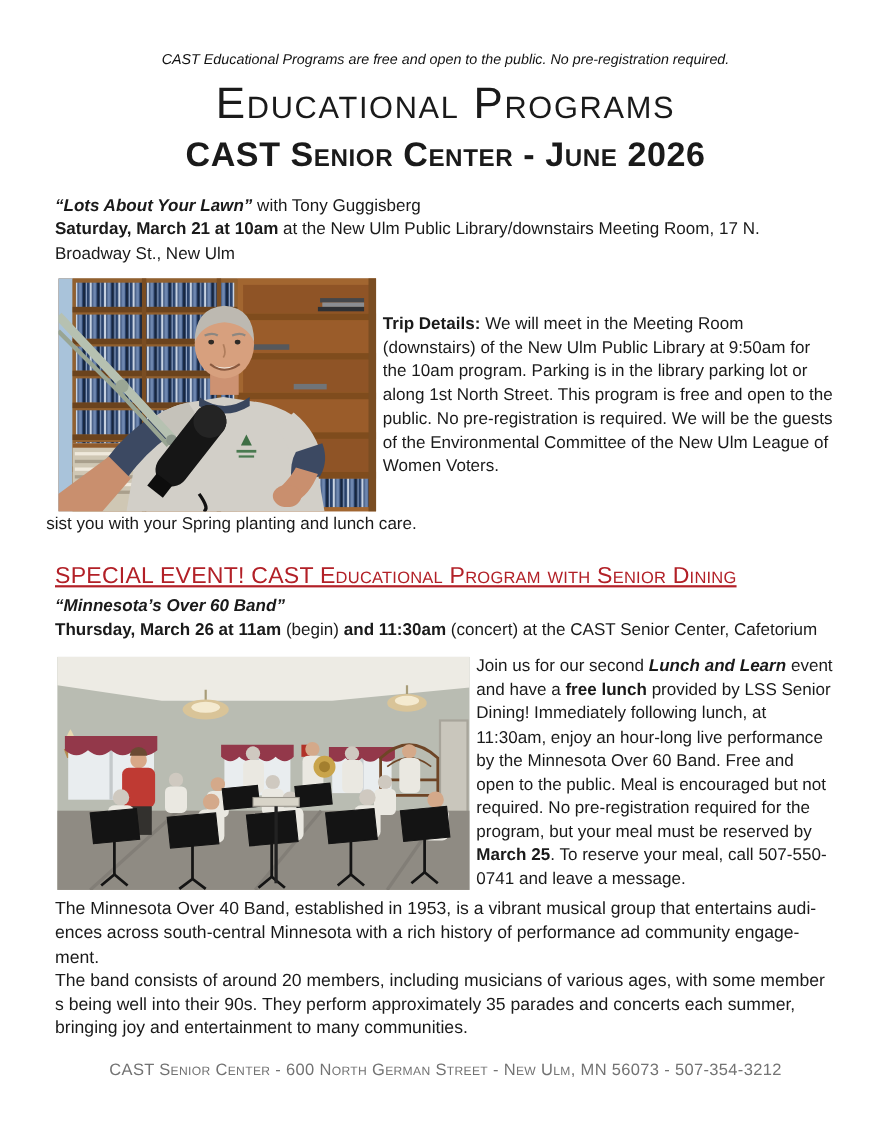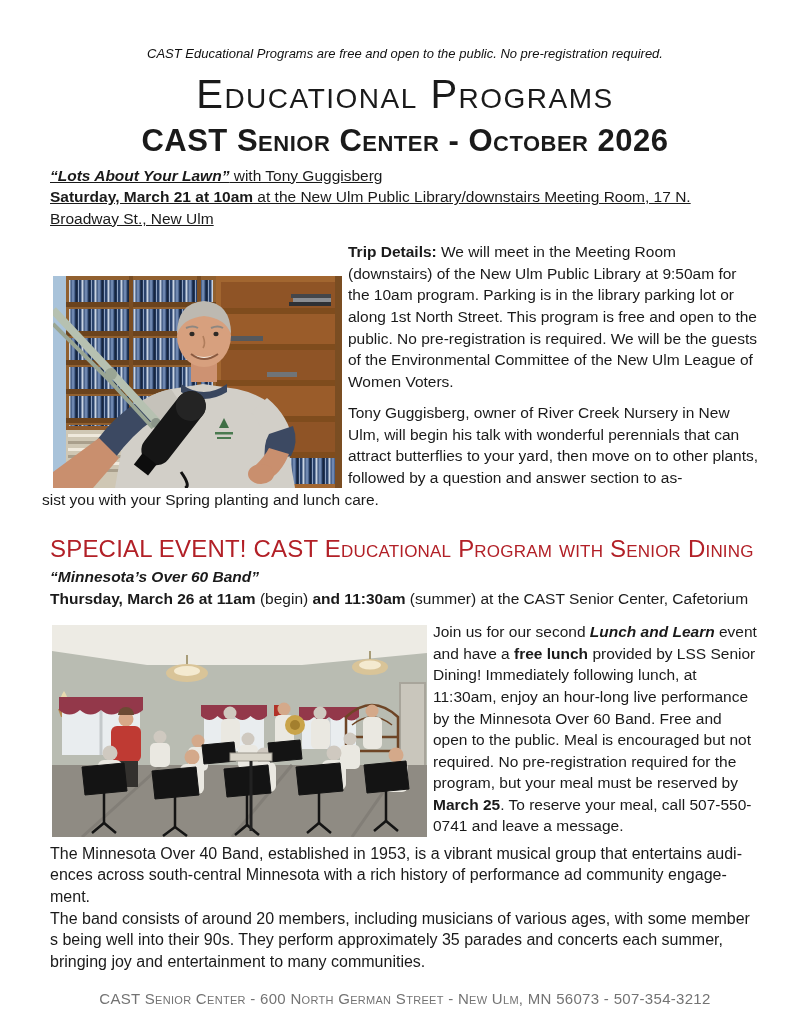--- a/index.html
+++ b/index.html
@@ -17,54 +17,54 @@
   .title{
     text-align:center;font-weight:normal;font-variant:small-caps;
     font-size:40px;letter-spacing:1.5px;line-height:1.1;margin:6px 0 0 0;
   }
   .subtitle{
     text-align:center;font-weight:bold;font-variant:small-caps;
     font-size:31px;letter-spacing:0.5px;line-height:1.2;margin:6px 0 0 0;
   }
 
   .body-text{font-size:15.5px;line-height:1.39;}
-  .event-head{margin-top:6px;text-decoration:underline;}
+  .event-head{margin-top:18px;}
   .bi{font-weight:bold;font-style:italic;}
   .b{font-weight:bold;}
 
-  .media-row{display:flex;gap:6px;margin-top:12px;align-items:flex-end;}
+  .media-row{display:flex;gap:6px;margin-top:12px;align-items:center;}
   .photo-frame{flex:none;line-height:0;}
   .flow-col{flex:1;min-width:0;}
   .flow-col p{margin:0 0 10px 0;}
   .flow-col p:last-child{margin-bottom:0;}
 
   .continuation{margin:1px 0 0 -8px;}
 
   .red-heading{
     margin-top:24px;
-    font-variant:small-caps;font-size:24px;font-weight:400;
-    letter-spacing:0.2px;color:#b22027;line-height:1.15;
+    font-variant:small-caps;font-size:21px;font-weight:400;
+    letter-spacing:0.2px;color:#b22027;line-height:1.15;text-decoration:underline;
   }
 
   .band-head{margin-top:4px;}
   .band-paras{margin-top:6px;font-size:16px;line-height:1.35;}
   .band-paras p{margin:0;white-space:pre-line;}
 
   .footer{margin-top:18px;text-align:center;color:#737373;font-variant:small-caps;}
   .footer-line1{font-size:15px;letter-spacing:0.3px;line-height:1.25;}
 </style>
 </head>
 <body>
 
 <div class="page">
 
   <p class="note">CAST Educational Programs are free and open to the public. No pre-registration required.</p>
 
   <h1 class="title">Educational Programs</h1>
-  <h2 class="subtitle">CAST Senior Center - October 2026</h2>
+  <h2 class="subtitle">CAST Senior Center - June 2026</h2>
 
   <div class="body-text event-head">
     <div>
       <span class="bi">“Lots About Your Lawn”</span><span> with Tony Guggisberg</span>
     </div>
     <div>
       <span class="b">Saturday, March 21 at 10am</span><span> at the New Ulm Public Library/downstairs Meeting Room, 17 N. Broadway St., New Ulm</span>
     </div>
   </div>
 
@@ -182,33 +182,32 @@
         <g transform="rotate(38 122 152)">
           <rect x="106" y="110" width="30" height="86" rx="15" fill="#161616"></rect>
           <rect x="106" y="110" width="30" height="30" rx="15" fill="#242424"></rect>
           <rect x="112" y="192" width="18" height="14" fill="#0d0d0d"></rect>
         </g>
         <path d="M128 196 q10 14 4 16" stroke="#111" stroke-width="3" fill="none"></path>
       </svg>
     </div>
     <div class="flow-col body-text">
       <p><span class="b">Trip Details:</span><span> We will meet in the Meeting Room (downstairs) of the New Ulm Public Library at 9:50am for the 10am program. Parking is in the library parking lot or along 1st North Street. This program is free and open to the public. No pre-registration is required. We will be the guests of the Environmental Committee of the New Ulm League of Women Voters.</span></p>
-      <p>Tony Guggisberg, owner of River Creek Nursery in New Ulm, will begin his talk with wonderful perennials that can attract butterflies to your yard, then move on to other plants, followed by a question and answer section to as-</p>
     </div>
   </div>
   <div class="body-text continuation">sist you with your Spring planting and lunch care.</div>
 
   <div class="red-heading">SPECIAL EVENT! CAST Educational Program with Senior Dining</div>
 
   <div class="body-text band-head">
     <div>
       <span class="bi">“Minnesota’s Over 60 Band”</span>
     </div>
     <div>
-      <span class="b">Thursday, March 26 at 11am</span><span> (begin) </span><span class="b">and 11:30am</span><span> (summer) at the CAST Senior Center, Cafetorium</span>
+      <span class="b">Thursday, March 26 at 11am</span><span> (begin) </span><span class="b">and 11:30am</span><span> (concert) at the CAST Senior Center, Cafetorium</span>
     </div>
   </div>
 
   <div class="media-row">
     <div class="photo-frame" style="margin-left:2px;">
       <svg width="375" height="212" viewBox="0 0 375 212" role="img">
 
         <rect width="375" height="212" fill="#b9bcb2"></rect>
         <path d="M0 0 H375 V28 L250 40 L95 40 L0 26 Z" fill="#edebe4"></path>
 

